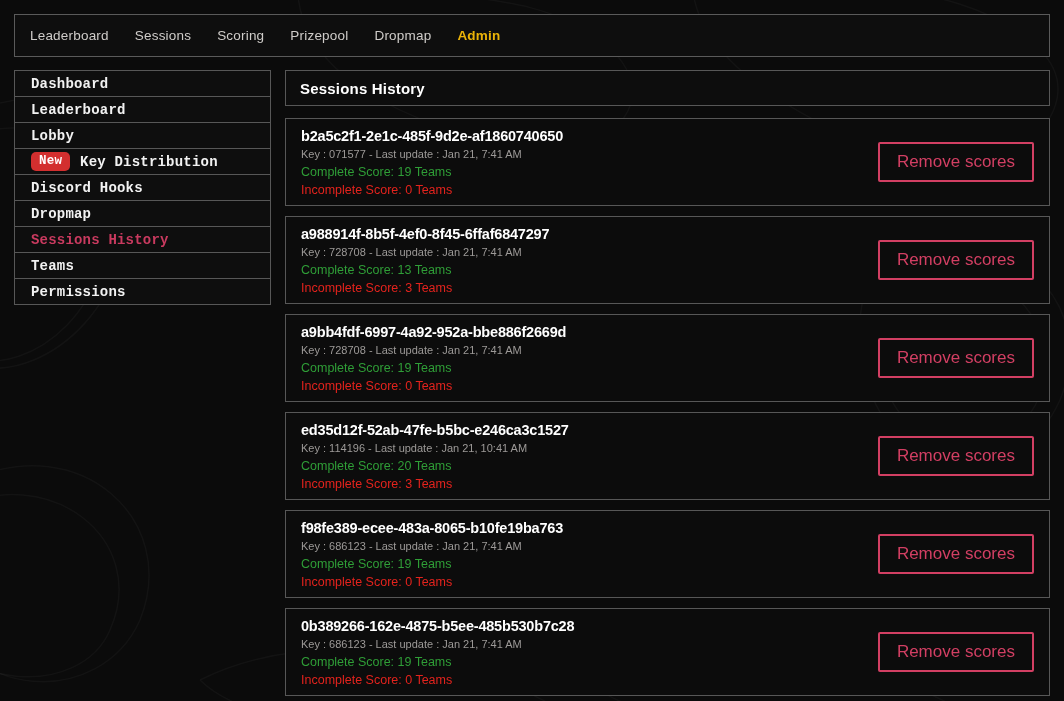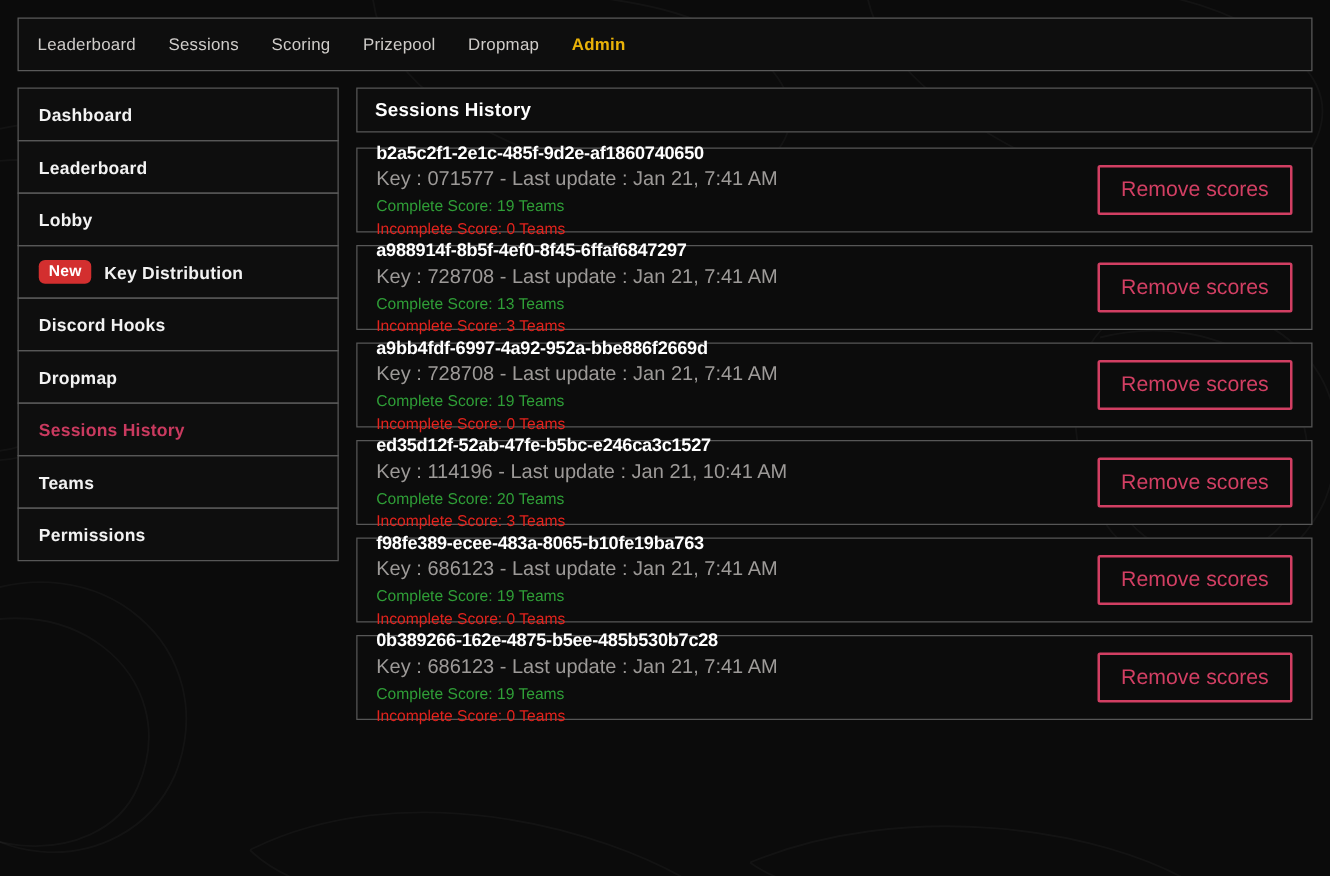--- a/index.html
+++ b/index.html
@@ -66,32 +66,33 @@
 
   
   .sidebar {
     width: 257px;
     flex: 0 0 257px;
     display: flex;
     flex-direction: column;
     background: #0e0e0e;
   }
   .sidebar-item {
-    height: 43px;
+    height: 27px;
     box-sizing: border-box;
     border: 1px solid #575757;
     margin-top: -1px;
     display: flex;
     align-items: center;
     padding: 0 16px;
     font-size: 14px;
     font-weight: 600;
     color: #f2f2f2;
     cursor: pointer;
     letter-spacing: 0.2px;
+    font-family: Liberation Mono, monospace;
   }
   .sidebar-item:first-child { margin-top: 0; }
   .sidebar-item.active { color: #c93a5f; }
   .new-badge {
     background: #d32f2f;
     color: #ffffff;
     font-weight: 700;
     font-size: 12.5px;
     padding: 3px 8px;
     border-radius: 5px;
@@ -119,21 +120,21 @@
   .main-title {
     color: #ffffff;
     font-size: 15px;
     font-weight: 700;
     letter-spacing: 0.2px;
   }
   .session-card {
     border: 1px solid #575757;
     background: #0c0c0c;
     box-sizing: border-box;
-    height: 68px;
+    height: 88px;
     margin-bottom: 10px;
     padding: 11px 15px;
     display: flex;
     justify-content: space-between;
     align-items: center;
   }
   .session-info {
     display: flex;
     flex-direction: column;
     justify-content: center;
@@ -142,21 +143,21 @@
   .session-id {
     color: #ffffff;
     font-size: 14.5px;
     font-weight: 700;
     letter-spacing: -0.2px;
     margin-bottom: 4px;
     white-space: nowrap;
   }
   .session-meta {
     color: #9d9a98;
-    font-size: 16px;
+    font-size: 11px;
     margin-bottom: 5px;
     white-space: nowrap;
   }
   .score-complete {
     color: #2f9e37;
     font-size: 12.5px;
     margin-bottom: 4px;
     white-space: nowrap;
   }
   .score-incomplete {

